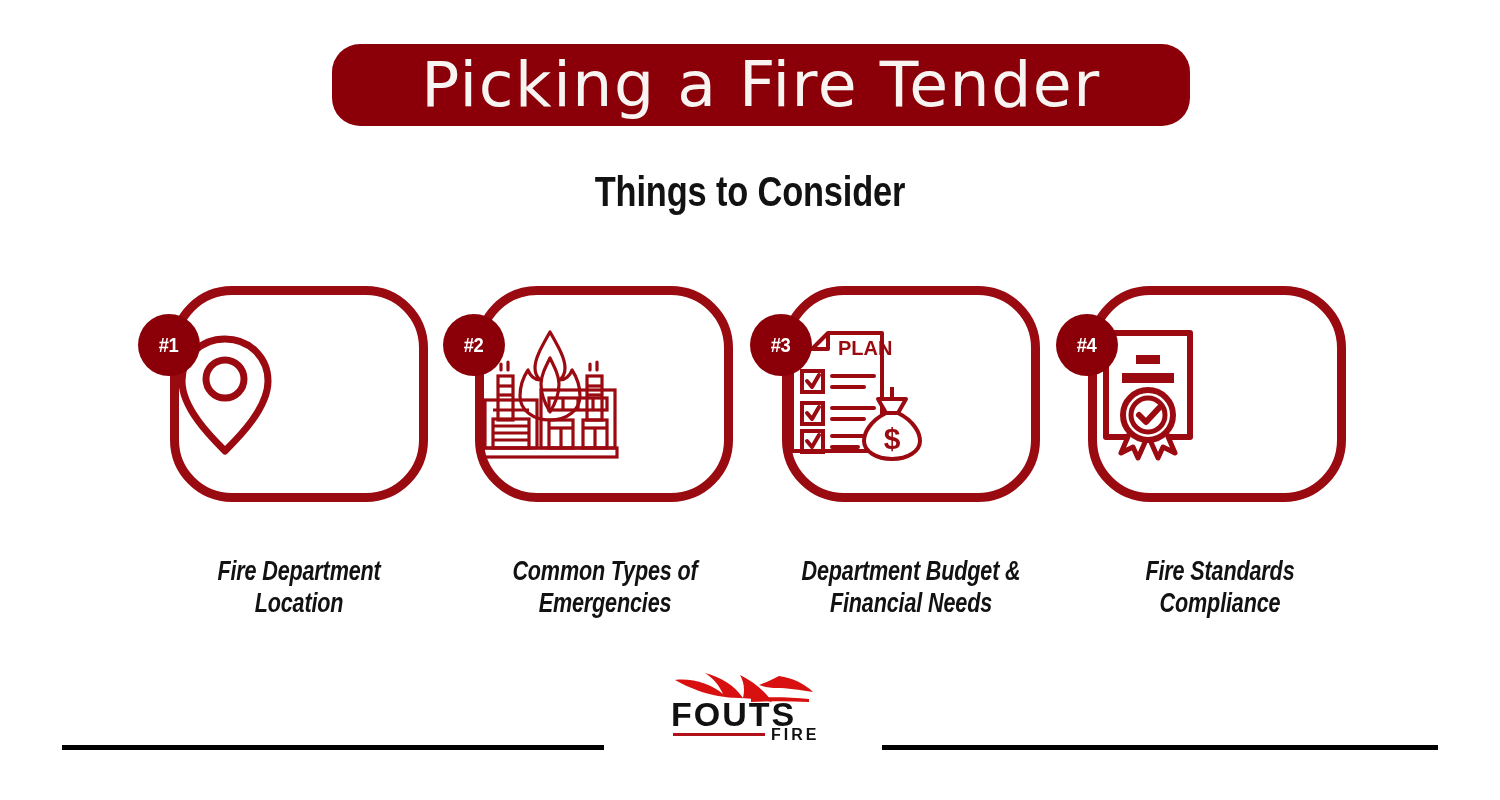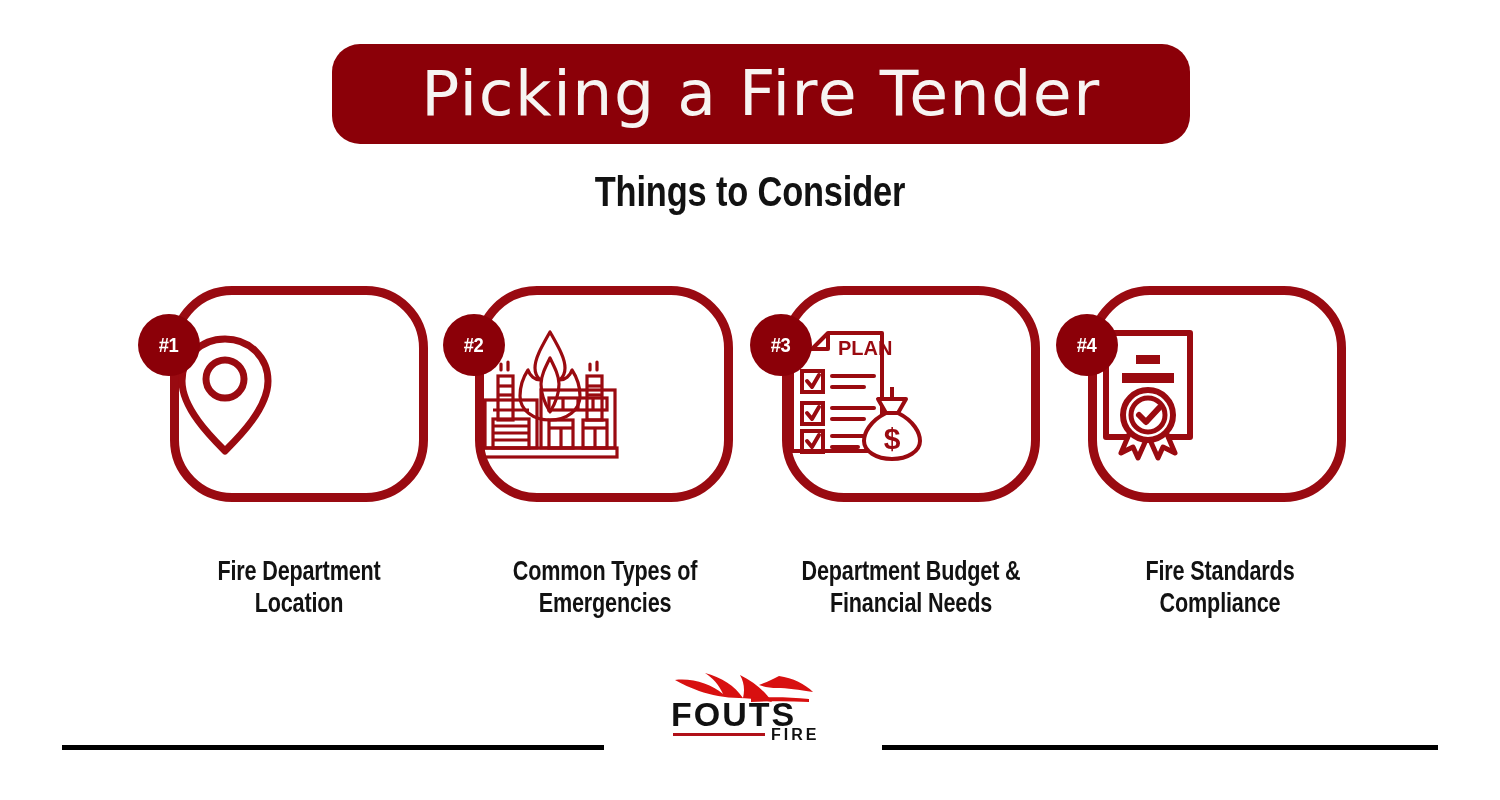--- a/index.html
+++ b/index.html
@@ -21,21 +21,21 @@
     inset: 0;
     background: #ffffff;
   }
 
   
   .title-banner {
     position: absolute;
     left: 332px;
     top: 44px;
     width: 858px;
-    height: 100px;
+    height: 82px;
     background: #8B0008;
     border-radius: 28px;
     display: flex;
     align-items: center;
     justify-content: center;
     box-sizing: border-box;
   }
   .title-text {
     color: #f7f4f2;
     font-family: "DejaVu Sans", sans-serif;
@@ -129,20 +129,21 @@
     line-height: 1;
   }
 
   
   .captions {
     position: absolute;
     left: 0;
     top: 556px;
     width: 1201px;
     height: 90px;
+    font-style: italic;
   }
   .caption {
     position: absolute;
     top: 0;
     width: 300px;
     text-align: center;
     font-family: "Liberation Sans", sans-serif;
     font-size: 27px;
     font-weight: bold;
     color: #121212;

